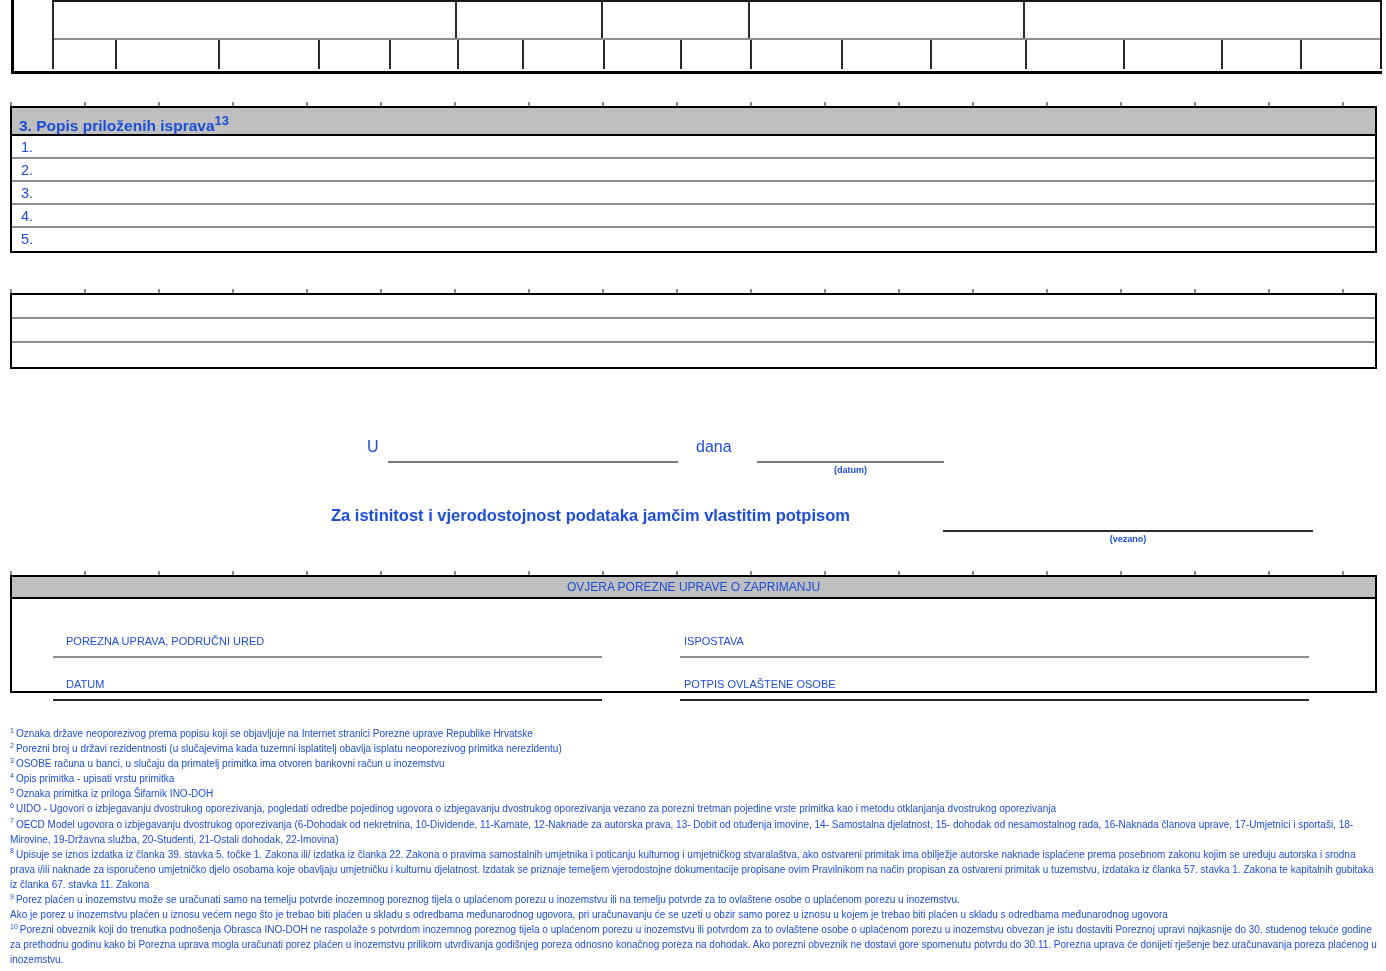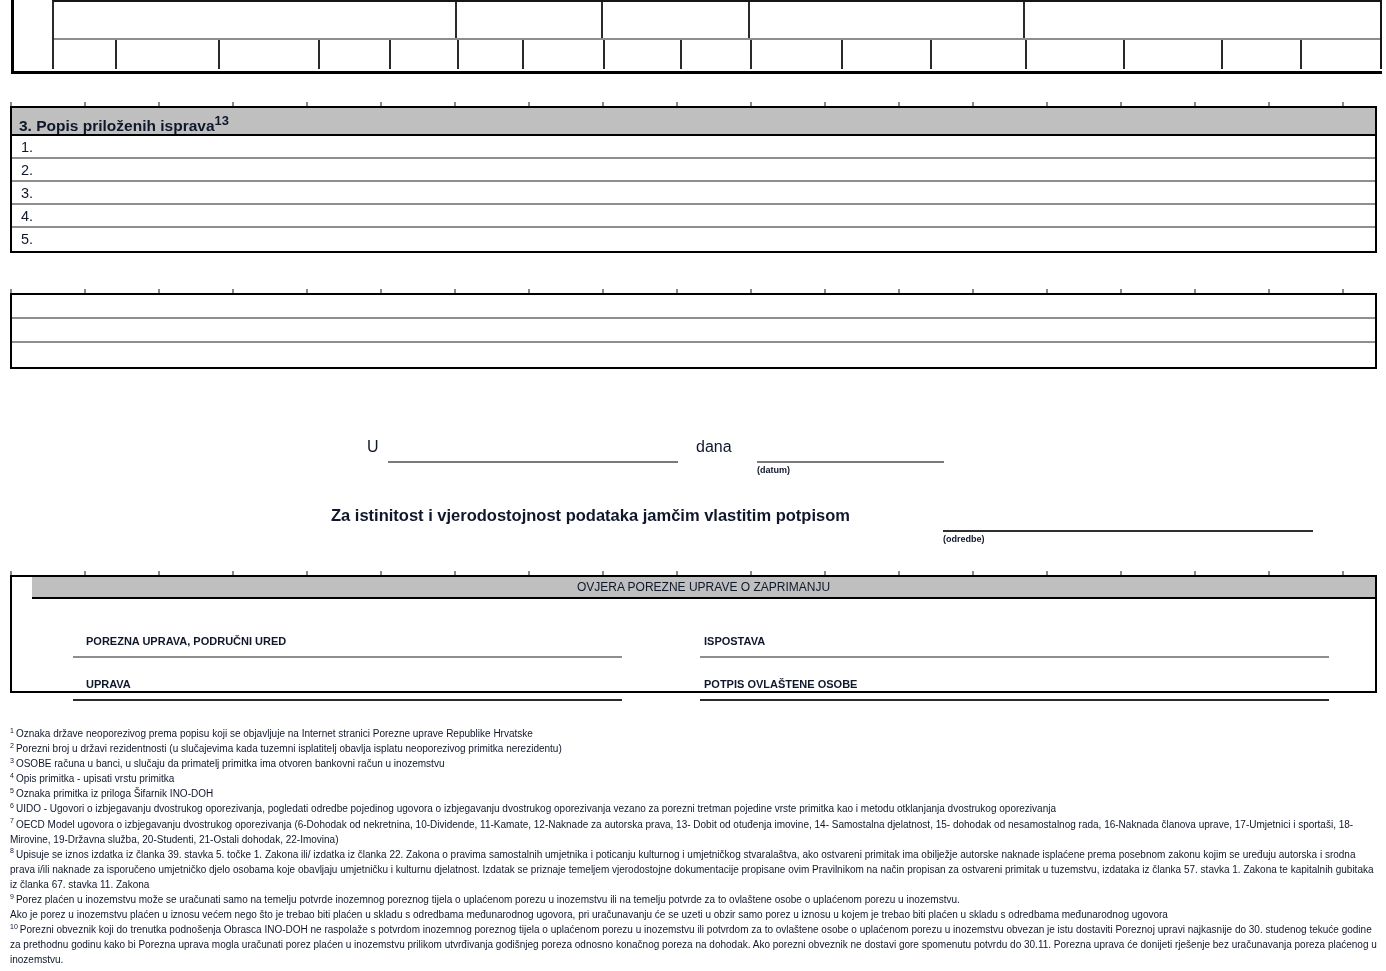--- a/index.html
+++ b/index.html
@@ -1,18 +1,18 @@
 <!DOCTYPE html>
 <html><head>
 <meta charset="utf-8">
 <style>
   html,body{margin:0;padding:0;background:#fff;}
   .canvas{
     position:relative;width:1386px;height:971px;background:#fff;overflow:hidden;
-    font-family:"Liberation Sans",sans-serif;color:#0f172a;
+    font-family:"Liberation Sans",sans-serif;color:#1d4ed8;
   }
 
   
   .top-table-wrap{position:absolute;left:11px;top:0;width:1371px;height:74px;
     border-left:3px solid #000;border-bottom:3px solid #000;box-sizing:border-box;}
   .tt-inner{position:absolute;left:38px;top:0;right:0;height:69px;
     border-top:2px solid #161616;border-right:2px solid #161616;border-left:2px solid #2a2a2a;box-sizing:border-box;}
   .tt-row{display:flex;}
   .tt-row1{height:36px;border-bottom:2px solid #8e8e8e;}
   .tt-row2{height:29px;}
@@ -27,33 +27,33 @@
     font-weight:bold;font-size:15.5px;padding-left:7px;}
   .sec-row{box-sizing:border-box;padding-left:9px;font-size:14.5px;}
   .doc-row{height:23px;line-height:22px;border-bottom:2px solid #8e8e8e;}
   .doc-row:last-child{border-bottom:none;}
   .note-row{height:24px;border-bottom:2px solid #8e8e8e;}
   .note-row:last-child{border-bottom:none;}
 
   
   .plain-label{position:absolute;font-size:16px;}
   .fill-line{position:absolute;height:0;border-bottom:2px solid #7a7a7a;}
-  .caption{position:absolute;font-size:9px;font-weight:bold;text-align:left;}
+  .caption{position:absolute;font-size:9px;font-weight:bold;text-align:center;}
 
   
   .declaration{position:absolute;left:331px;top:506px;font-size:16.5px;font-weight:bold;}
   .decl-line{position:absolute;left:943px;top:530px;width:370px;height:0;border-bottom:2px solid #2f2f2f;}
 
   
-  .ovjera{position:absolute;left:10px;top:575px;width:1367px;height:118px;border:2px solid #000;box-sizing:border-box;padding-left:20px;}
+  .ovjera{position:absolute;left:10px;top:575px;width:1367px;height:118px;border:2px solid #000;box-sizing:border-box;}
   .ovjera::before{content:"";position:absolute;left:-2px;right:-2px;top:-6px;height:4px;
     background:repeating-linear-gradient(90deg,#8a8a8a 0 2px,rgba(0,0,0,0) 2px 74px);}
   .ovjera-header{background:#bfbfbf;height:20px;line-height:20px;border-bottom:2px solid #000;
     text-align:center;font-size:12px;}
-  .ovjera-body{position:relative;height:92px;font-weight:bold;}
+  .ovjera-body{position:relative;height:92px;}
   .ov-label{position:absolute;font-size:11px;}
   .ov-line{position:absolute;height:0;}
   .ov-line.gray{border-bottom:2px solid #8e8e8e;}
   .ov-line.dark{border-bottom:2px solid #2b2b2b;}
 
   
   .footnotes{position:absolute;left:10px;top:726px;width:1370px;}
   .fn{font-size:10px;line-height:15.1px;margin:0;}
   .fn sup{font-size:7px;line-height:0;margin-right:2px;}
   .fn-text{white-space:pre-line;}
@@ -109,30 +109,30 @@
   </div>
 
   <span class="plain-label" style="left:367px;top:438px">U</span>
   <div class="fill-line" style="left:388px;top:461px;width:290px"></div>
   <span class="plain-label" style="left:696px;top:438px">dana</span>
   <div class="fill-line" style="left:757px;top:461px;width:187px"></div>
   <div class="caption" style="left:757px;top:465px;width:187px">(datum)</div>
 
   <div class="declaration">Za istinitost i vjerodostojnost podataka jamčim vlastitim potpisom</div>
   <div class="decl-line"></div>
-  <div class="caption" style="left:943px;top:534px;width:370px">(odredbe)</div>
+  <div class="caption" style="left:943px;top:534px;width:370px">(vezano)</div>
 
   <div class="ovjera">
     <div class="ovjera-header">OVJERA POREZNE UPRAVE O ZAPRIMANJU</div>
     <div class="ovjera-body">
       <span class="ov-label" style="left:54px;top:36px">POREZNA UPRAVA, PODRUČNI URED</span>
       <div class="ov-line gray" style="left:41px;top:57px;width:549px"></div>
       <span class="ov-label" style="left:672px;top:36px">ISPOSTAVA</span>
       <div class="ov-line gray" style="left:668px;top:57px;width:629px"></div>
-      <span class="ov-label" style="left:54px;top:79px">UPRAVA</span>
+      <span class="ov-label" style="left:54px;top:79px">DATUM</span>
       <div class="ov-line dark" style="left:41px;top:100px;width:549px"></div>
       <span class="ov-label" style="left:672px;top:79px">POTPIS OVLAŠTENE OSOBE</span>
       <div class="ov-line dark" style="left:668px;top:100px;width:629px"></div>
     </div>
   </div>
 
   <div class="footnotes">
     <div class="fn"><sup>1</sup><span class="fn-text">Oznaka države neoporezivog prema popisu koji se objavljuje na Internet stranici Porezne uprave Republike Hrvatske</span></div>
     <div class="fn"><sup>2</sup><span class="fn-text">Porezni broj u državi rezidentnosti (u slučajevima kada tuzemni isplatitelj obavlja isplatu neoporezivog primitka nerezidentu)</span></div>
     <div class="fn"><sup>3</sup><span class="fn-text">OSOBE računa u banci, u slučaju da primatelj primitka ima otvoren bankovni račun u inozemstvu</span></div>

